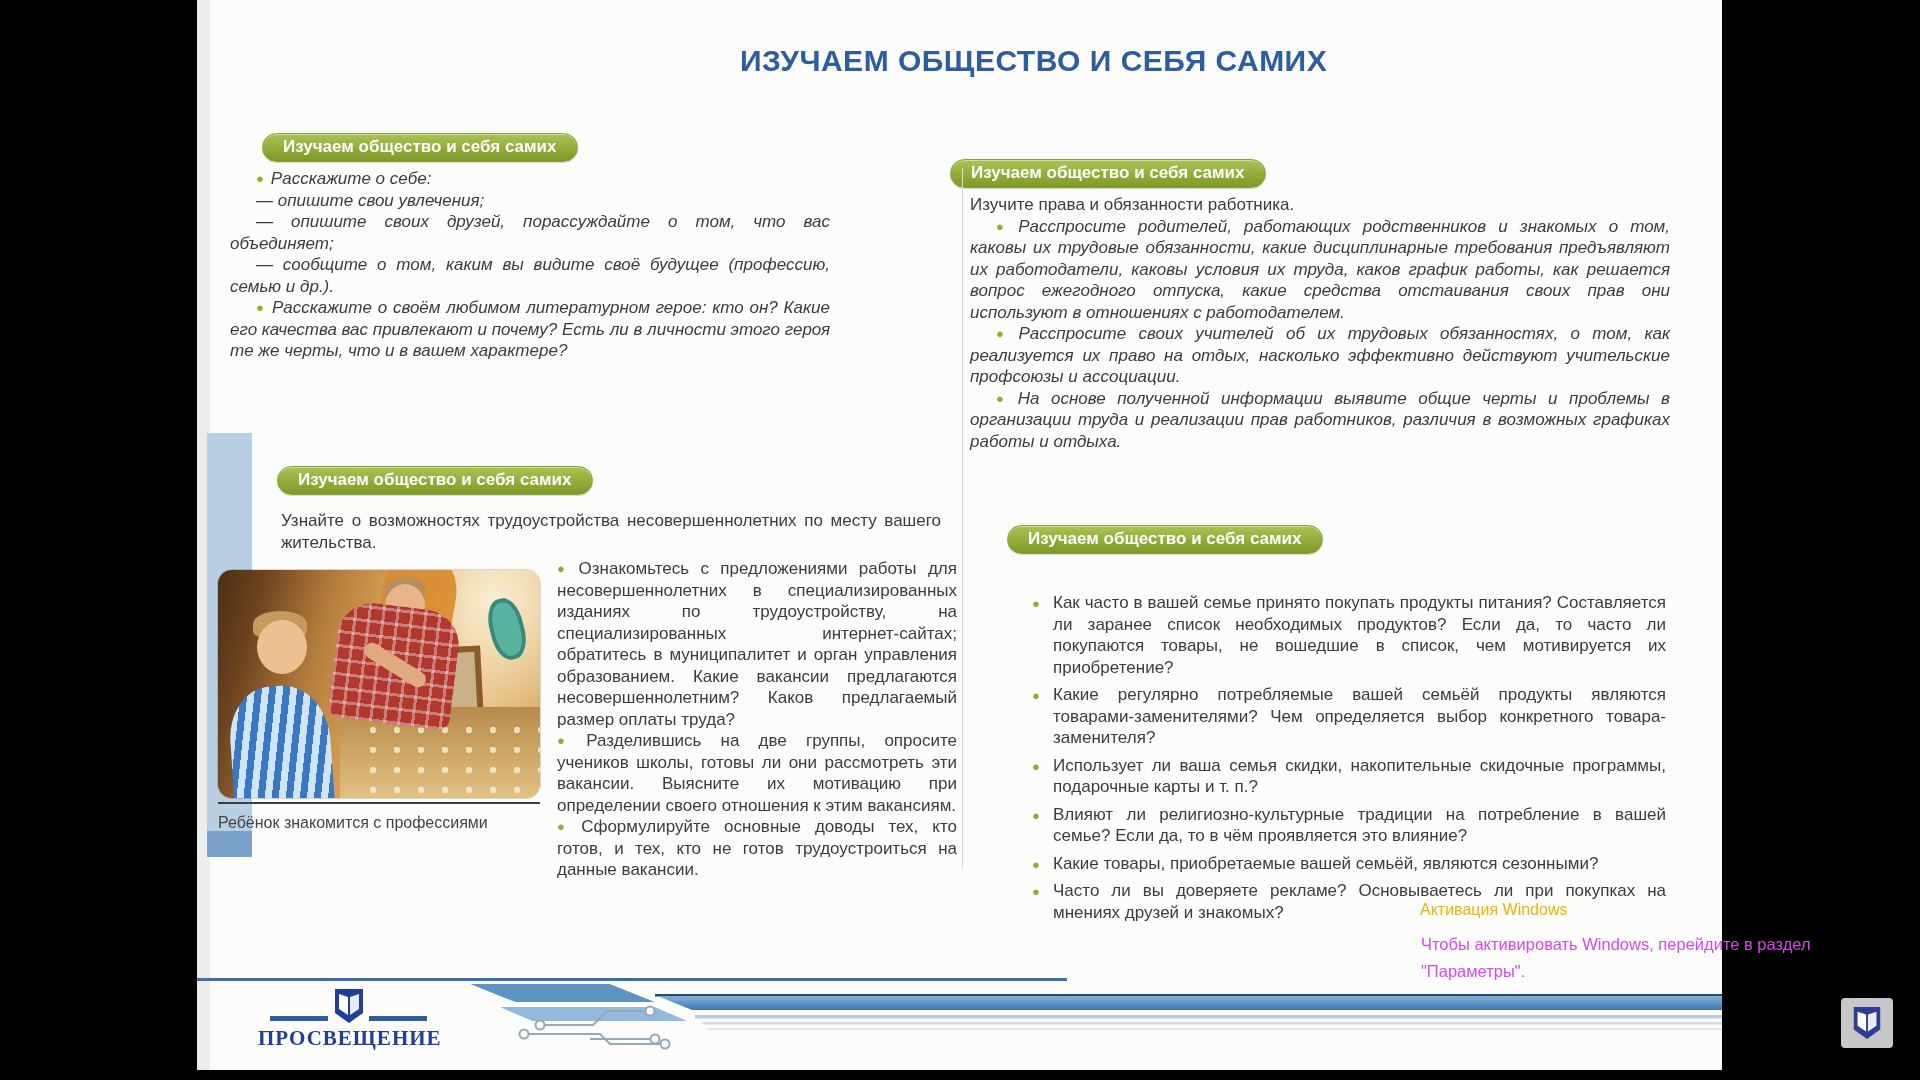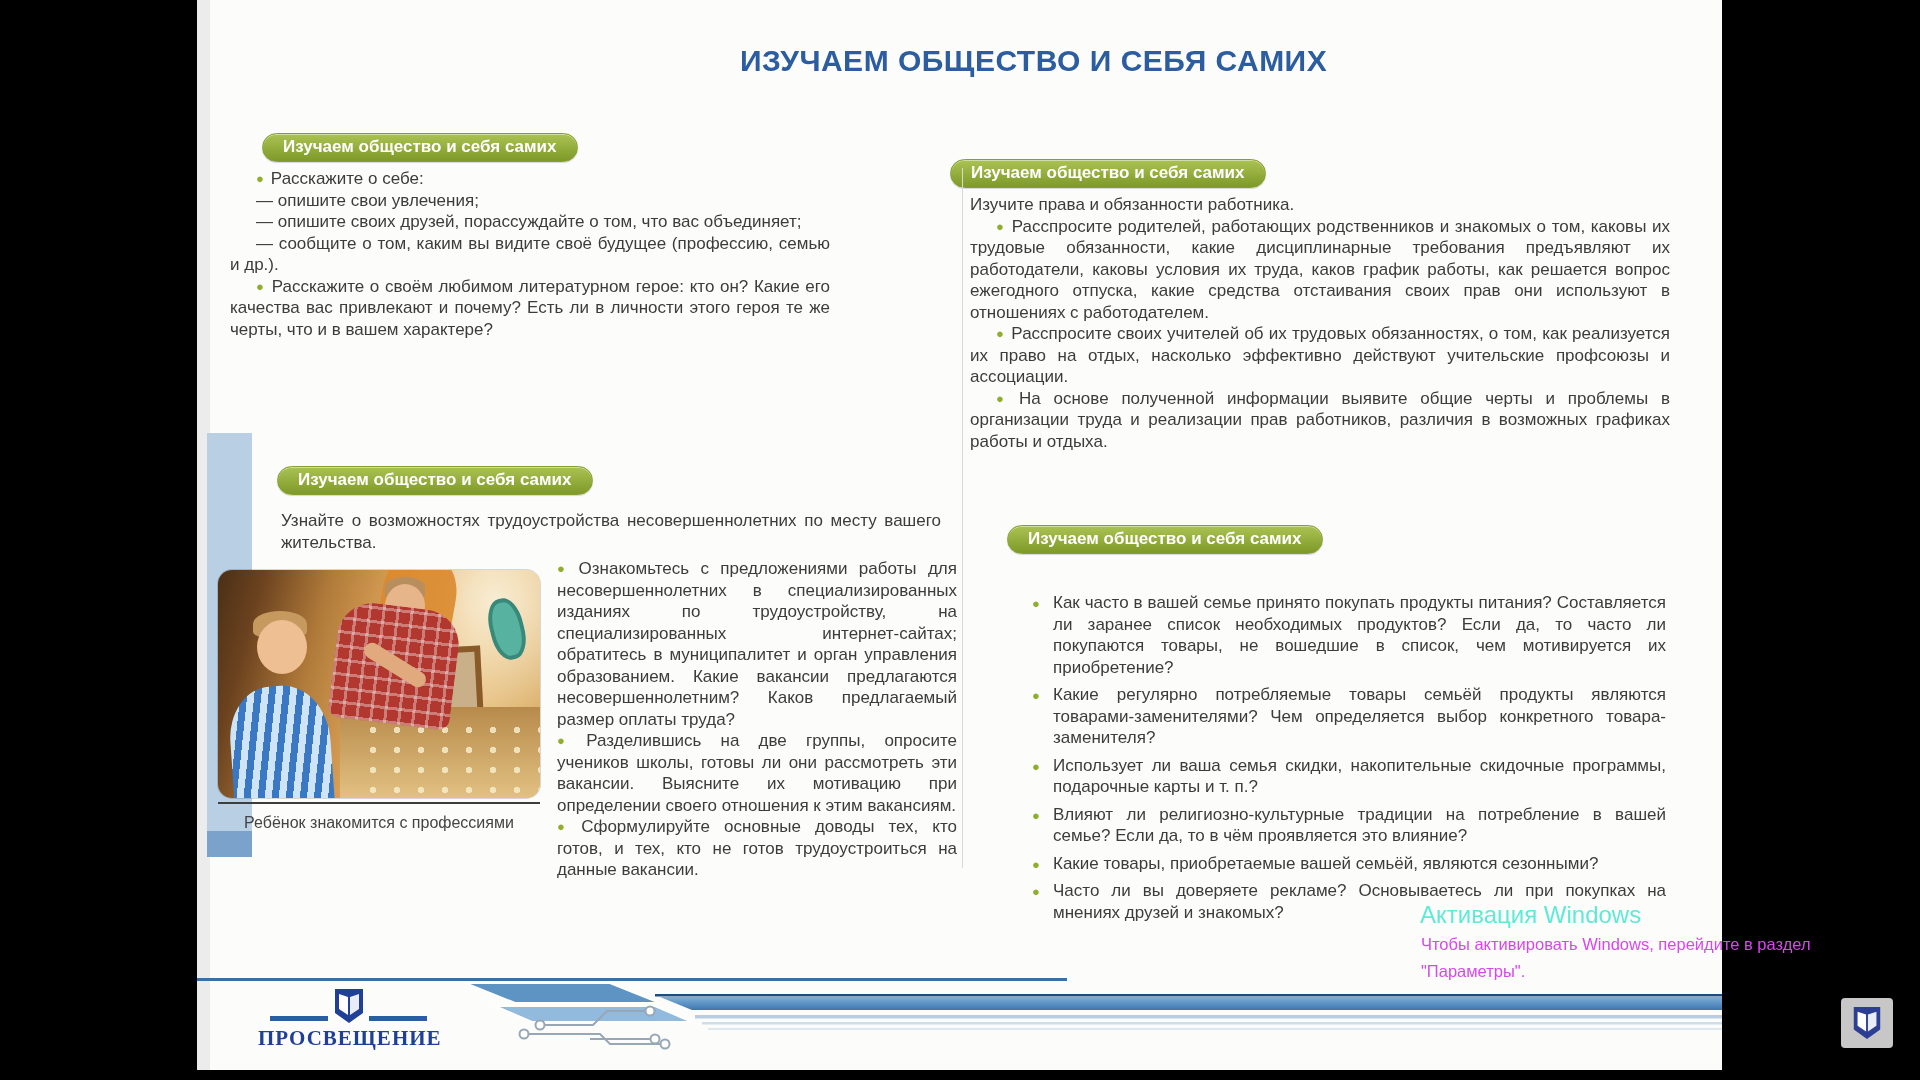--- a/index.html
+++ b/index.html
@@ -15,21 +15,21 @@
 
   .badge{display:inline-block;padding:3px 20px 4px 20px;border-radius:16px;
          background:linear-gradient(#aac253,#7f9a28);
          border:1px solid #85a02f;box-shadow:inset 0 1px 0 rgba(255,255,255,.45),0 1px 1px rgba(0,0,0,.15);
          color:#fff;font-weight:bold;font-size:17px;white-space:nowrap;}
   .b1{left:262px;top:133px;} .b2{left:950px;top:159px;}
   .b3{left:277px;top:466px;} .b4{left:1007px;top:525px;}
 
   .txt{font-size:17px;line-height:21.5px;text-align:justify;}
   .txt p{margin:0;}
-  p.ind{text-indent:26px;}
+  p.ind{text-indent:26px;font-style:italic;}
   p.hang{position:relative;padding-left:23px;margin-top:6px;}
   .marker{color:#8fae2e;font-size:13px;margin-right:7px;vertical-align:1px;}
   p.hang .marker{position:absolute;left:2px;top:1px;}
 
   .block1{left:230px;top:168px;width:600px;}
   .block2{left:970px;top:194px;width:700px;}
   .divider{left:962px;top:168px;width:1px;height:700px;background:#d8d8d8;}
 
   .blue-strip{left:207px;top:433px;width:45px;height:398px;background:#b8cfe4;}
   .blue-strip-end{left:207px;top:831px;width:45px;height:26px;background:#7aa2ca;}
@@ -61,34 +61,34 @@
   .ph-man-head{left:52%;top:6%;width:40px;height:44px;background:#e7b58a;border-radius:50%;}
   .ph-man-hair{left:52%;top:3%;width:40px;height:20px;background:#b98e5e;border-radius:50% 50% 0 0;}
   .ph-man-arm{left:44%;top:38%;width:70px;height:16px;background:#e0a97e;transform:rotate(32deg);border-radius:8px;}
   .ph-boy-shirt{left:4%;bottom:-6%;width:100px;height:126px;
                 background:repeating-linear-gradient(100deg,#3b78c4 0 7px,#cfe4f5 7px 14px);
                 border-radius:42% 46% 8% 8%;transform:rotate(-4deg);}
   .ph-boy-head{left:12%;top:22%;width:50px;height:54px;background:#eebf92;border-radius:50%;}
   .ph-boy-hair{left:11%;top:18%;width:54px;height:26px;background:#c69a5f;border-radius:50% 50% 20% 20%;}
 
   .photo-rule{left:218px;top:802px;width:322px;height:2px;background:#3d3d3d;}
-  .caption{left:218px;top:814px;width:322px;text-align:center;font-size:16px;color:#444;}
+  .caption{left:218px;top:814px;width:322px;font-size:16px;color:#444;}
 
   .intro4{left:1053px;top:562px;width:612px;}
   .col4{left:1030px;top:586px;width:636px;}
 
   .footer-line{left:197px;top:978px;width:870px;height:3px;background:#3a6fa8;}
   .logo-bar{top:1016px;width:58px;height:5px;background:#2b5da0;}
   .logo-bar.l{left:270px;} .logo-bar.r{left:369px;}
   .logo-emblem{left:334px;top:988px;}
   .publisher{left:258px;top:1026px;width:182px;text-align:center;font-family:"Liberation Serif",serif;
              font-weight:bold;font-size:21px;letter-spacing:1px;color:#1f4096;}
   .footer-deco{left:440px;top:979px;}
 
-  .wm-title{left:1420px;top:901px;font-size:24px;color:#5eead4;}
+  .wm-title{left:1420px;top:901px;font-size:16px;color:#eab308;}
   .wm-line{left:1421px;font-size:16.5px;color:#d946ef;}
   .wm-l1{top:935px;} .wm-l2{top:962px;}
 
   .tray-icon{left:1841px;top:998px;width:52px;height:50px;background:#c7c7c7;border-radius:4px;
              display:flex;align-items:center;justify-content:center;cursor:pointer;}
 </style>
 </head>
 <body>
 
 <div id="screen">
@@ -143,21 +143,21 @@
 
   <div class="abs txt col3">
     <p><span class="marker">●</span><span>Ознакомьтесь с предложениями работы для несовершеннолетних в специализированных изданиях по трудоустройству, на специализированных интернет-сайтах; обратитесь в муниципалитет и орган управления образованием. Какие вакансии предлагаются несовершеннолетним? Каков предлагаемый размер оплаты труда?</span></p>
     <p><span class="marker">●</span><span>Разделившись на две группы, опросите учеников школы, готовы ли они рассмотреть эти вакансии. Выясните их мотивацию при определении своего отношения к этим вакансиям.</span></p>
     <p><span class="marker">●</span><span>Сформулируйте основные доводы тех, кто готов, и тех, кто не готов трудоустроиться на данные вакансии.</span></p>
   </div>
 
   <div class="abs badge b4">Изучаем общество и себя самих</div>
   <div class="abs txt col4">
     <p class="hang"><span class="marker">●</span><span>Как часто в вашей семье принято покупать продукты питания? Составляется ли заранее список необходимых продуктов? Если да, то часто ли покупаются товары, не вошедшие в список, чем мотивируется их приобретение?</span></p>
-    <p class="hang"><span class="marker">●</span><span>Какие регулярно потребляемые товары семьёй продукты являются товарами-заменителями? Чем определяется выбор конкретного товара-заменителя?</span></p>
+    <p class="hang"><span class="marker">●</span><span>Какие регулярно потребляемые вашей семьёй продукты являются товарами-заменителями? Чем определяется выбор конкретного товара-заменителя?</span></p>
     <p class="hang"><span class="marker">●</span><span>Использует ли ваша семья скидки, накопительные скидочные программы, подарочные карты и т. п.?</span></p>
     <p class="hang"><span class="marker">●</span><span>Влияют ли религиозно-культурные традиции на потребление в вашей семье? Если да, то в чём проявляется это влияние?</span></p>
     <p class="hang"><span class="marker">●</span><span>Какие товары, приобретаемые вашей семьёй, являются сезонными?</span></p>
     <p class="hang"><span class="marker">●</span><span>Часто ли вы доверяете рекламе? Основываетесь ли при покупках на мнениях друзей и знакомых?</span></p>
   </div>
 
   <div class="abs footer-line"></div>
 
   <svg class="abs logo-emblem" width="30" height="36" viewBox="0 0 30 36">
     <path d="M1,1 h28 v24 l-14,10 -14,-10 z" fill="#1f4096"></path>

